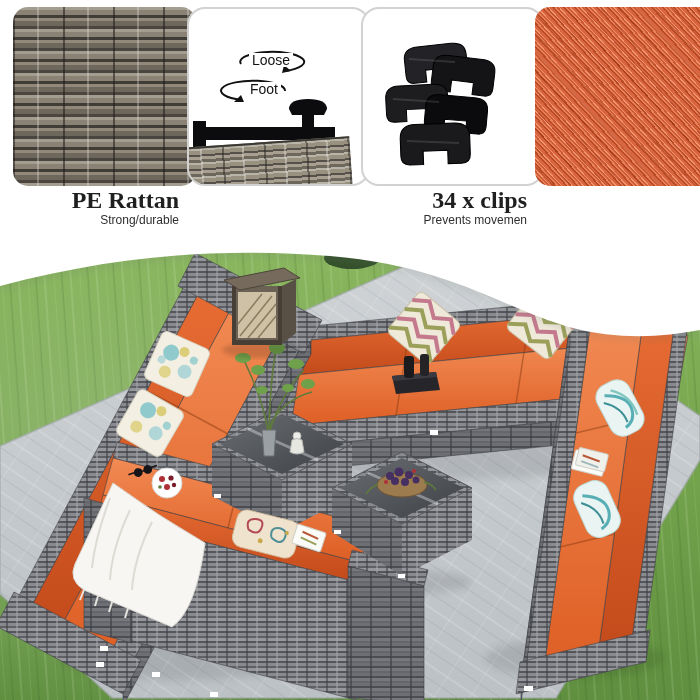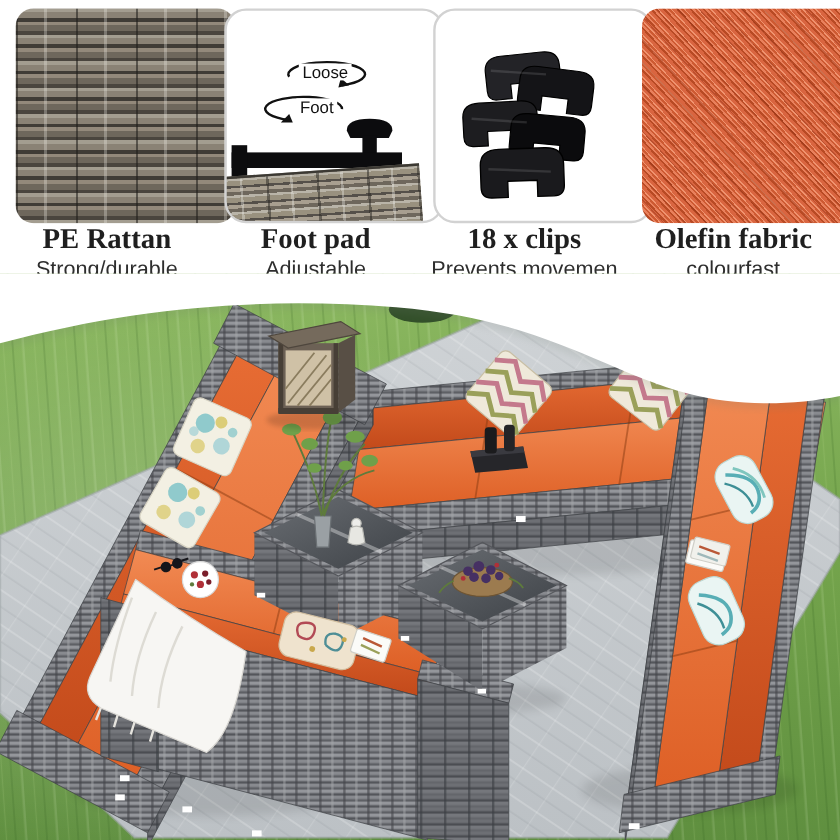--- a/index.html
+++ b/index.html
@@ -12,23 +12,23 @@
     background-color:#6f6b62;
     background-image:
       repeating-linear-gradient(90deg, rgba(30,28,25,.55) 0 2px, rgba(0,0,0,0) 2px 24px, rgba(238,236,229,.30) 24px 26px, rgba(0,0,0,0) 26px 50px),
       repeating-linear-gradient(180deg, #a39d90 0 3px, #8a8275 3px 8px, #403c36 8px 11px, #93897b 11px 14px, #6e675c 14px 19px, #4a453e 19px 22px);}
   #tile-footpad{left:187px;}
   #tile-clips{left:361px;}
   #tile-olefin{left:535px;
     background-image:
       repeating-linear-gradient(47deg, rgba(120,30,5,.30) 0 1px, rgba(0,0,0,0) 1px 13px),
       repeating-linear-gradient(47deg, #e9805c 0 1.5px, #cd5a32 1.5px 3px, #f0936f 3px 4px, #d96540 4px 6.5px, #b84a24 6.5px 8px);}
-  .caption{position:absolute;top:188px;width:180px;text-align:center;color:var(--text_dark,#222);}
+  .caption{position:absolute;top:188px;width:180px;text-align:right;color:var(--text_dark,#222);}
   .caption h3{margin:0;font-family:"Liberation Serif",serif;font-weight:bold;font-size:24px;line-height:1.05;color:#1f1f1f;}
-  .caption p{margin:1px 0 0 0;font-size:18px;line-height:1.12;color:#2e2e2e;}
+  .caption p{margin:1px 0 0 0;font-size:12px;line-height:1.12;color:#2e2e2e;}
   #cap-0{left:-1px;} #cap-1{left:173px;} #cap-2{left:347px;} #cap-3{left:521px;}
   
   .arrow-label{position:absolute;font-size:14px;color:#111;background:#fff;padding:0 3px;line-height:1;}
   #loose-label{left:60px;top:44px;} #tight-label{left:58px;top:73px;}
   .rattan-strip{position:absolute;left:-8px;bottom:-6px;width:170px;height:46px;transform:rotate(-4deg);
     background-color:#8b887f;
     background-image:
       repeating-linear-gradient(90deg, rgba(40,38,34,.5) 0 2px, rgba(0,0,0,0) 2px 20px, rgba(240,240,235,.35) 20px 22px, rgba(0,0,0,0) 22px 42px),
       repeating-linear-gradient(180deg, #b9b4a8 0 2px, #99917f 2px 6px, #55504a 6px 8px, #a89f90 8px 11px, #6e675c 11px 14px);
     border-top:2px solid #3c3933;}
@@ -80,31 +80,23 @@
       </g>
     </svg>
   </div>
 
   <div class="tile" id="tile-olefin"></div>
 
   <div class="caption" id="cap-0">
     <h3>PE Rattan</h3>
     <p>Strong/durable</p>
   </div>
-  <div class="caption" id="cap-1">
-    <h3>Foot pad</h3>
-    <p>Adjustable</p>
-  </div>
   <div class="caption" id="cap-2">
-    <h3>18 x clips</h3>
+    <h3>34 x clips</h3>
     <p>Prevents movemen</p>
-  </div>
-  <div class="caption" id="cap-3">
-    <h3>Olefin fabric</h3>
-    <p>colourfast</p>
   </div>
 
   <svg id="scene" viewBox="0 230 700 472">
     <defs>
       <linearGradient id="gGrass" x1="0" y1="0" x2="0" y2="1">
         <stop offset="0" stop-color="#8CB861"></stop>
           <stop offset=".5" stop-color="#74A44C"></stop>
           <stop offset="1" stop-color="#5F8F3F"></stop>
       </linearGradient>
       <radialGradient id="gLight" cx=".2" cy=".55" r=".5">

